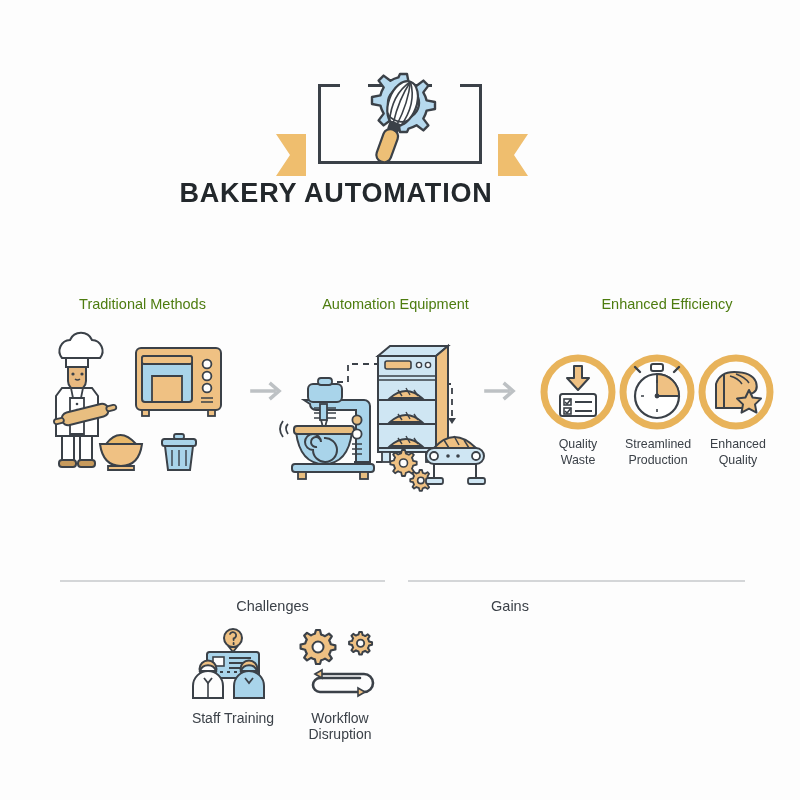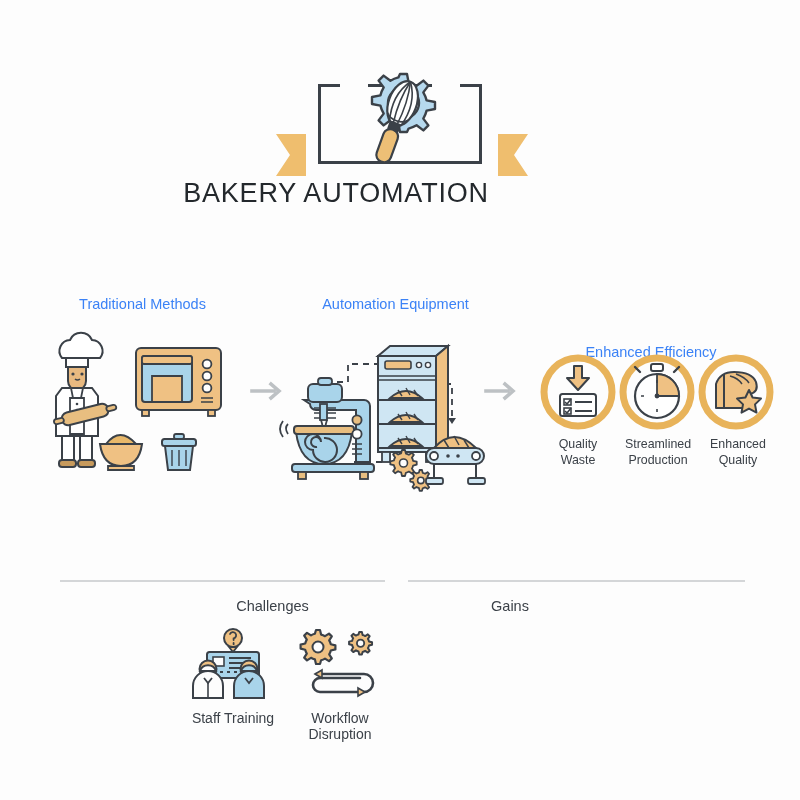--- a/index.html
+++ b/index.html
@@ -22,30 +22,30 @@
   }
   .frame-gap-left { position:absolute; left:340px; top:54px; width:28px; height:7px; background:#fdfdfd; }
   .frame-gap-right { position:absolute; left:432px; top:54px; width:28px; height:7px; background:#fdfdfd; }
   .ribbon { position: absolute; top: 106px; }
   .ribbon svg { display: block; }
   .ribbon.left { left: 276px; }
   .ribbon.right { left: 484px; }
   .emblem { position: absolute; left: 344px; top: 40px; width: 112px; height: 96px; }
   .title {
     position: absolute; left: 0; top: 150px; width: 672px;
-    text-align: center; font-size: 27px; font-weight: normal;
+    text-align: center; font-size: 27px; font-weight: bold;
     letter-spacing: 0.8px; color: #23282c;
   }
 
   
   .process { position: absolute; left: 0; top: 296px; width: 800px; height: 210px; }
-  .col-head { position: absolute; font-size: 14.5px; color: #3b82f6; text-align: center; }
+  .col-head { position: absolute; font-size: 14.5px; color: #4d7c0f; text-align: center; }
   .ch1 { left: 40px; top: 0; width: 205px; }
   .ch2 { left: 288px; top: 0; width: 215px; }
-  .ch3 { left: 536px; top: 0; width: 230px; margin-top: 48px; }
+  .ch3 { left: 552px; top: 0; width: 230px; }
 
   .illus { position: absolute; }
   .i1 { left: 42px; top: 36px; }
   .i2 { left: 286px; top: 32px; }
   .i3 { left: 538px; top: 56px; }
 
   .arrow { position: absolute; top: 84px; }
   .a1 { left: 252px; }
   .a2 { left: 486px; }
 

